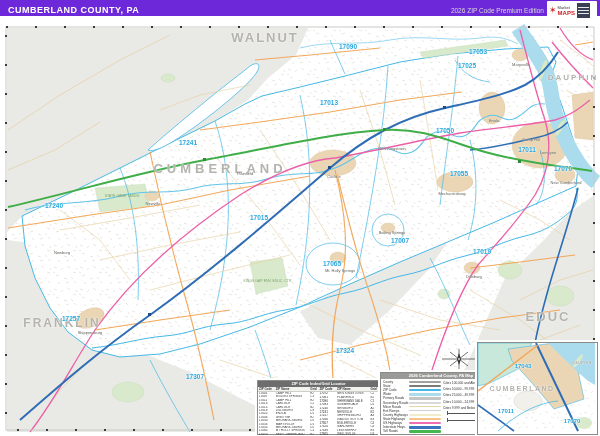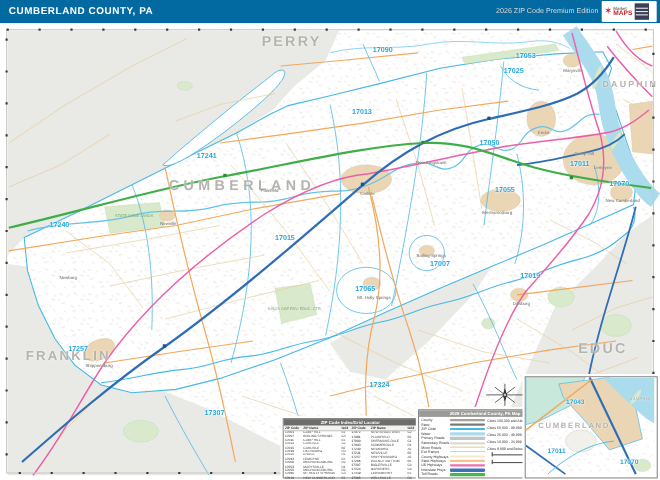--- a/index.html
+++ b/index.html
@@ -1,19 +1,19 @@
 <!DOCTYPE html>
 <html><head>
 <meta charset="utf-8">
 <style>
   html,body{margin:0;padding:0;background:#ffffff;}
   #screen{position:relative;width:600px;height:436px;overflow:hidden;background:#ffffff;
           font-family:"Liberation Sans",sans-serif;}
   
-  #header{position:absolute;left:0;top:0;width:600px;height:21px;background:#0369a1;z-index:30;}
+  #header{position:absolute;left:0;top:0;width:600px;height:16px;background:#6d28d9;z-index:30;}
   #header .title{position:absolute;left:8px;top:5px;font-size:9px;font-weight:bold;color:#ffffff;letter-spacing:.5px;}
   #header .edition{position:absolute;right:56px;top:7px;font-size:6.5px;color:#d9d9d9;}
   #logo{position:absolute;right:3px;top:1px;width:50px;height:19px;background:#ffffff;border-radius:1px;display:flex;align-items:center;padding:0 2px;box-sizing:border-box;}
   #logo .star{color:#cc2127;font-size:9px;line-height:9px;margin-right:1px;}
   #logo .stack{display:flex;flex-direction:column;line-height:4px;}
   #logo .b1{font-size:4px;color:#333;}
   #logo .b2{font-size:6px;font-weight:bold;color:#cc2127;line-height:6px;}
   #logo .navy{margin-left:2px;width:13px;height:15px;background:#3a3f55;display:flex;flex-direction:column;justify-content:center;gap:2px;padding:0 1px;box-sizing:border-box;}
   #logo .navy i{display:block;height:1px;background:#e8e8e8;}
   
@@ -218,21 +218,21 @@
     </span>
     <span class="navy">
           <i></i>
           <i></i>
           <i></i>
         </span>
   </div>
 </div>
 
 <div id="label-layer">
-      <span class="county-label" style="left: 265px; top: 37px; font-size: 13px;">PERRY</span>
+      <span class="county-label" style="left: 265px; top: 37px; font-size: 13px;">WALNUT</span>
       <span class="county-label" style="left: 573px; top: 77px; font-size: 8px;">DAUPHIN</span>
       <span class="county-label" style="left: 220px; top: 168px; font-size: 13px; letter-spacing: 4px;">CUMBERLAND</span>
       <span class="county-label" style="left: 62px; top: 323px; font-size: 12px;">FRANKLIN</span>
       <span class="county-label" style="left: 548px; top: 316px; font-size: 13px;">EDUC</span>
       <span class="zip-label" style="left: 348px; top: 46px;">17090</span>
       <span class="zip-label" style="left: 478px; top: 51px;">17053</span>
       <span class="zip-label" style="left: 467px; top: 65px;">17025</span>
       <span class="zip-label" style="left: 329px; top: 102px;">17013</span>
       <span class="zip-label" style="left: 445px; top: 130px;">17050</span>
       <span class="zip-label" style="left: 527px; top: 149px;">17011</span>

